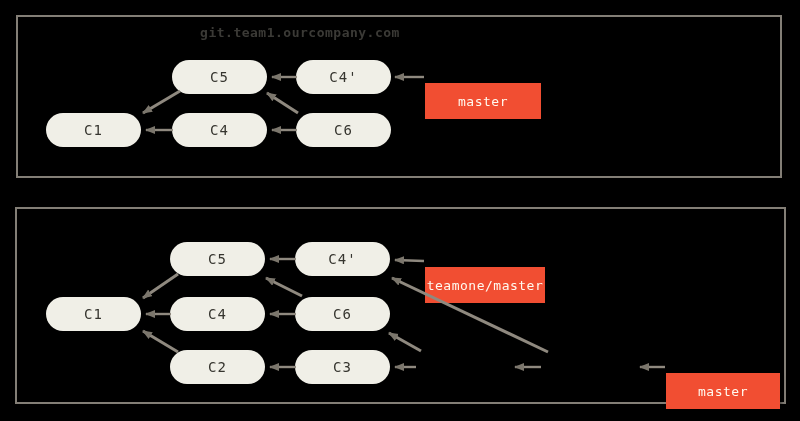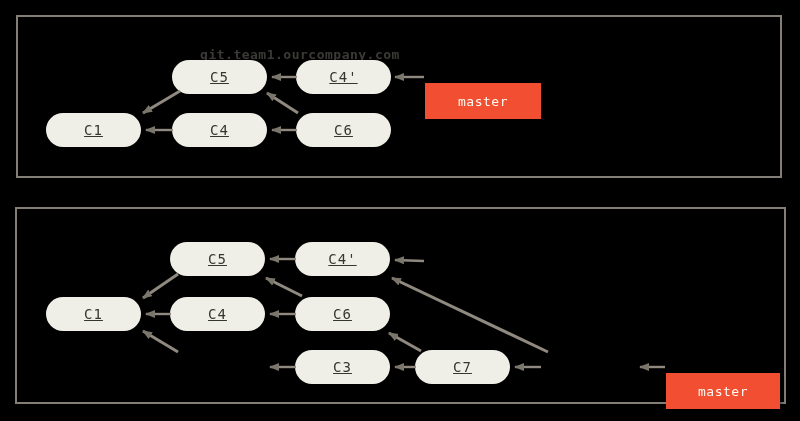--- a/index.html
+++ b/index.html
@@ -31,37 +31,35 @@
   .panel-server { left: 16px; top: 15px; width: 766px; height: 163px; }
   .panel-local  { left: 15px; top: 207px; width: 771px; height: 197px; }
   .panel-title {
     position: absolute;
     transform: translateX(-50%);
     font-size: 13px;
     font-weight: bold;
     letter-spacing: 0.5px;
     color: var(--panel-title);
     white-space: nowrap;
-    margin-top: 22px;
   }
   .title-server { left: 300px; top: 25px; }
   .title-local  { left: 299px; top: 217px; }
   .commit {
     position: absolute;
     width: 95px;
     height: 34px;
     background: var(--node-fill);
     border-radius: 17px;
     display: flex;
     align-items: center;
     justify-content: center;
     font-size: 14px;
     color: var(--node-text);
     letter-spacing: 1px;
-    text-decoration: underline;
   }
   .ref {
     position: absolute;
     background: var(--ref-bg);
     color: var(--ref-text);
     display: flex;
     align-items: center;
     justify-content: center;
     font-size: 13px;
     letter-spacing: 0.5px;
@@ -94,23 +92,24 @@
 
   <div class="ref" style="left:425px; top:59px; width:116px; height:36px;">master</div>
 
   <div class="panel panel-local"></div>
 
   <div class="commit" style="left:170px; top:242px;">C5</div>
   <div class="commit" style="left:295px; top:242px;">C4'</div>
   <div class="commit" style="left:46px; top:297px;">C1</div>
   <div class="commit" style="left:170px; top:297px;">C4</div>
   <div class="commit" style="left:295px; top:297px;">C6</div>
+  <div class="commit" style="left:170px; top:350px;">C2</div>
   <div class="commit" style="left:295px; top:350px;">C3</div>
-  <div class="commit" style="left:415px; top:350px;">C7</div>
 
+  <div class="ref" style="left:425px; top:243px; width:120px; height:36px;">teamone/master</div>
   <div class="ref" style="left:666px; top:349px; width:114px; height:36px;">master</div>
 
   <svg class="arrows" width="800" height="421" viewBox="0 0 800 421">
     <defs>
       <marker id="ah" markerUnits="userSpaceOnUse" markerWidth="12" markerHeight="10" refX="9" refY="4" orient="auto">
         <path class="arrow-head-shape" d="M0,0 L10,4 L0,8 Z"></path>
       </marker>
     </defs>
 
     <line class="h" x1="297" y1="77" x2="272" y2="77" marker-end="url(#ah)"></line>

